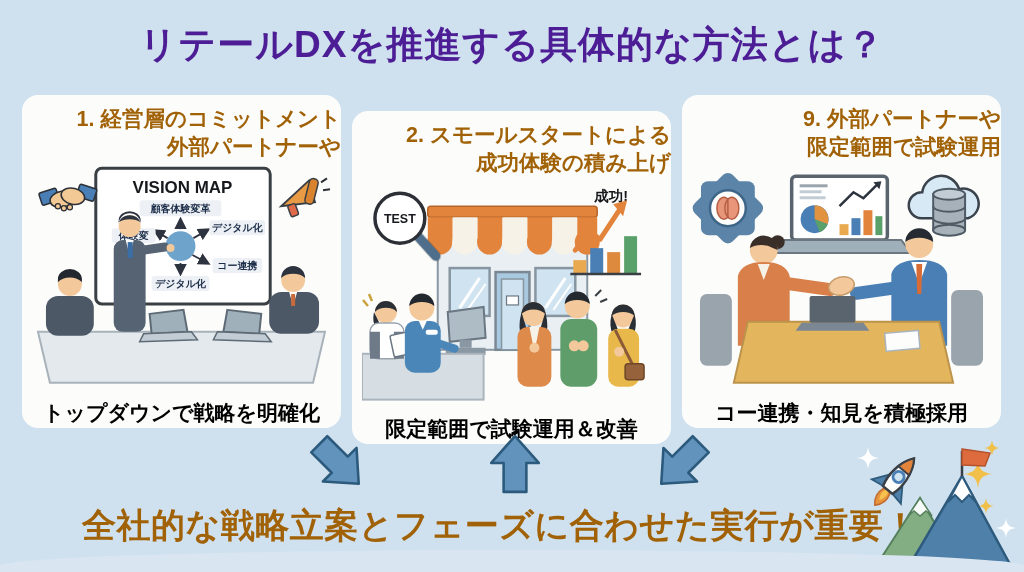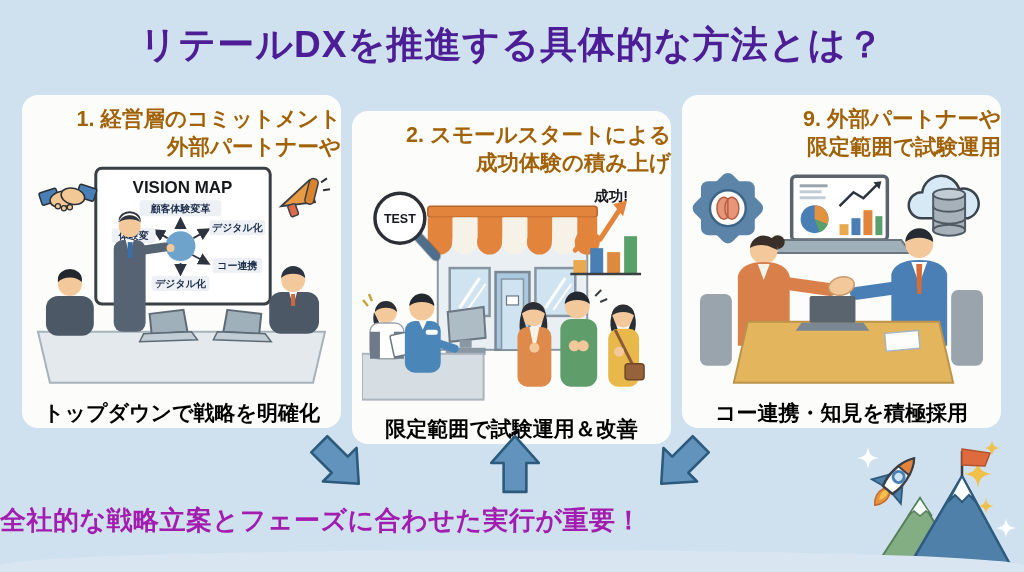--- a/index.html
+++ b/index.html
@@ -12,22 +12,22 @@
            background:#fcfdfb; border-radius:16px; }
   .panel-1 { left:22px; } .panel-2 { left:352px;margin-top:16px; } .panel-3 { left:682px; }
   .panel-title { margin-top:11px; text-align:right; font-size:21.5px; font-weight:800; line-height:1.28; color:#a16207; }
   .illus { position:absolute; top:66px; left:10px; width:299px; height:226px; }
   .panel-caption { position:absolute; bottom:1px; width:100%; text-align:center;
                    font-size:21px; font-weight:800; color:#000000; }
   .flow-arrow { position:absolute; top:433px; width:56px; height:62px; }
   .arrow-left  { left:311px; transform:rotate(135deg); }
   .arrow-mid   { left:487px; }
   .arrow-right { left:653px; transform:rotate(-135deg); }
-  .bottom-message { position:absolute; top:503px; left:0; width:1000px; text-align:left;
-                    font-size:26px; font-weight:900; color:#a21caf; letter-spacing:0.5px; }
+  .bottom-message { position:absolute; top:503px; left:0; width:1000px; text-align:center;
+                    font-size:34px; font-weight:900; color:#a16207; letter-spacing:0.5px; }
   .rocket-art { position:absolute; left:856px; top:436px; width:160px; height:134px; }
   .bottom-strip { position:absolute; bottom:0; left:0; width:100%; height:22px;
                   background:#d9e6f2; border-top-left-radius:50% 16px; border-top-right-radius:50% 16px; }
   svg text { font-family:"Liberation Sans", sans-serif; }
 </style>
 </head>
 <body>
 
 <div class="canvas">
 

